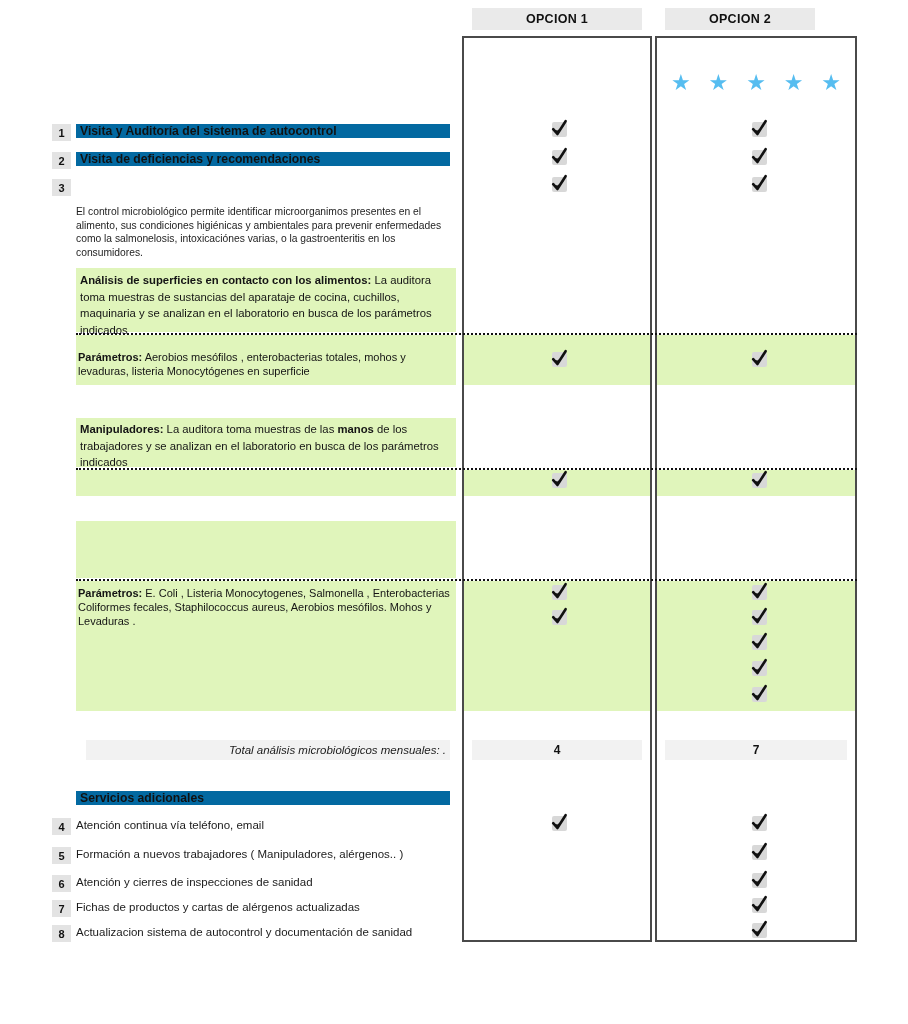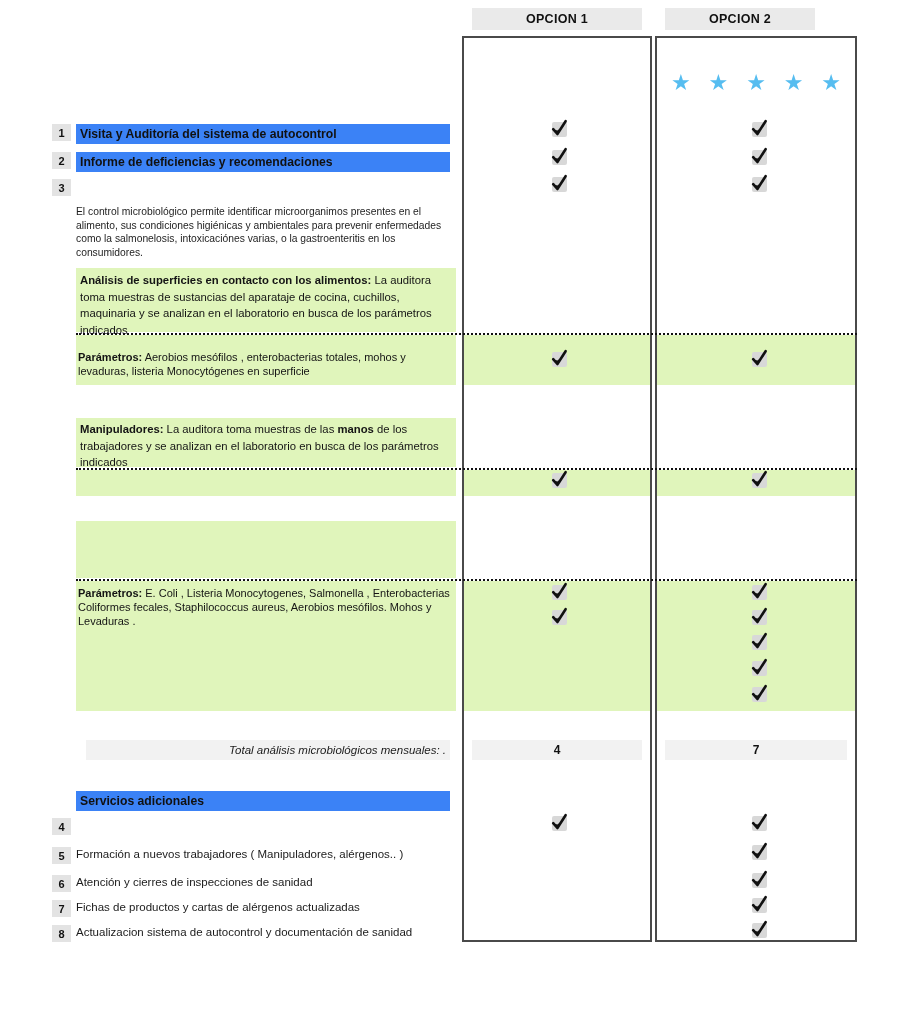--- a/index.html
+++ b/index.html
@@ -79,22 +79,22 @@
     font-weight: bold;
     display: flex;
     align-items: center;
     justify-content: center;
   }
 
   .bar-green {
     position: absolute;
     left: 76px;
     width: 374px;
-    height: 20px;
-    background: #3b82f6;
+    height: 14px;
+    background: #0369a1;
     color: #111;
     font-size: 12.2px;
     font-weight: bold;
     display: flex;
     align-items: center;
     padding-left: 4px;
     box-sizing: border-box;
   }
 
   .para {
@@ -209,21 +209,21 @@
       <span class="star">★</span>
       <span class="star">★</span>
       <span class="star">★</span>
       <span class="star">★</span>
     </div>
 
   <div class="numbadge" style="top:124px">1</div>
   <div class="bar-green" style="top:124px">Visita y Auditoría del sistema de autocontrol</div>
 
   <div class="numbadge" style="top:152px">2</div>
-  <div class="bar-green" style="top:152px">Informe de deficiencias y recomendaciones</div>
+  <div class="bar-green" style="top:152px">Visita de deficiencias y recomendaciones</div>
 
   <div class="numbadge" style="top:179px">3</div>
 
   <div class="para" style="top:205px">El control microbiológico  permite identificar microorganimos presentes en el alimento, sus condiciones higiénicas y ambientales para prevenir enfermedades como la salmonelosis, intoxicaciónes varias, o la gastroenteritis en los consumidores.</div>
 
   <div class="block-lg" style="top:268px; width:380px; height:64px;"></div>
   <div class="block-text" style="top:272px">
     <b>Análisis de superficies en contacto con los alimentos:</b><span> La auditora toma muestras de sustancias del aparataje de cocina, cuchillos, maquinaria y se analizan en el laboratorio en busca de los parámetros indicados</span>
   </div>
   <div class="dotted" style="top:333px; width:781px;"></div>
@@ -255,20 +255,21 @@
     <b>Parámetros:</b><span> E. Coli ,  Listeria Monocytogenes, Salmonella ,  Enterobacterias Coliformes fecales, Staphilococcus aureus, Aerobios mesófilos. Mohos y Levaduras .</span>
   </div>
 
   <div class="total-label" style="top:740px">Total análisis microbiológicos mensuales: .</div>
   <div class="total-val" id="total-c1" style="top:740px">4</div>
   <div class="total-val" id="total-c2" style="top:740px">7</div>
 
   <div class="bar-green" style="top:791px">Servicios adicionales</div>
 
   <div class="numbadge" style="top:818px">4</div>
+  <div class="srv-text" style="top:818px">Atención continua vía teléfono, email</div>
 
   <div class="numbadge" style="top:847px">5</div>
   <div class="srv-text" style="top:847px">Formación  a nuevos trabajadores  ( Manipuladores, alérgenos.. )</div>
 
   <div class="numbadge" style="top:875px">6</div>
   <div class="srv-text" style="top:875px">Atención y cierres de inspecciones de sanidad</div>
 
   <div class="numbadge" style="top:900px">7</div>
   <div class="srv-text" style="top:900px">Fichas de productos y cartas de alérgenos actualizadas</div>
 

